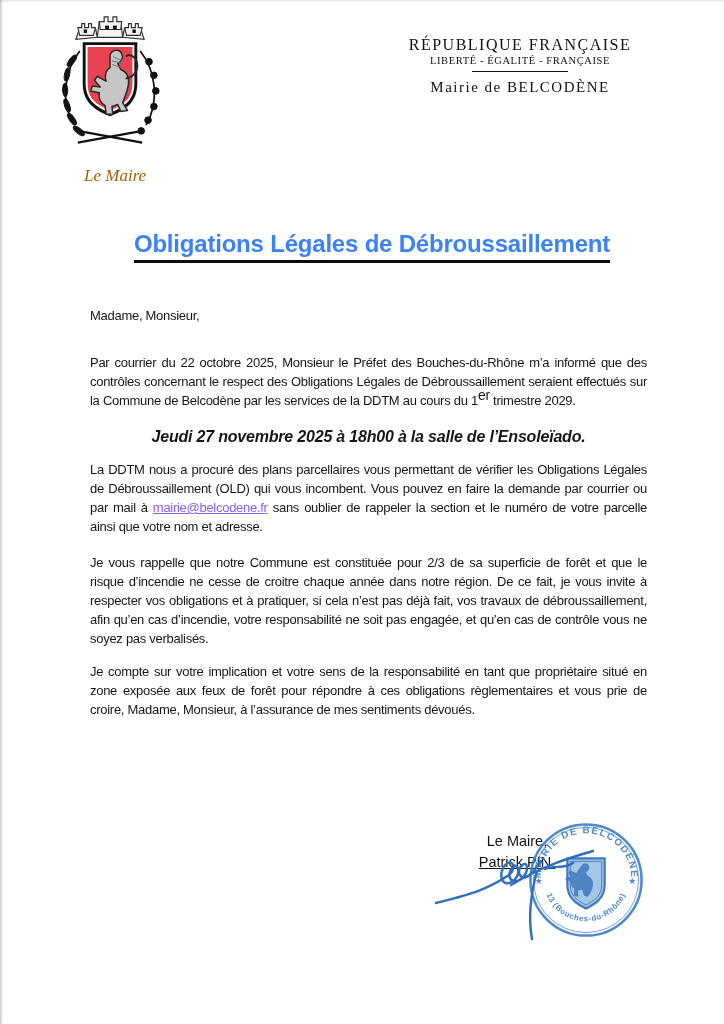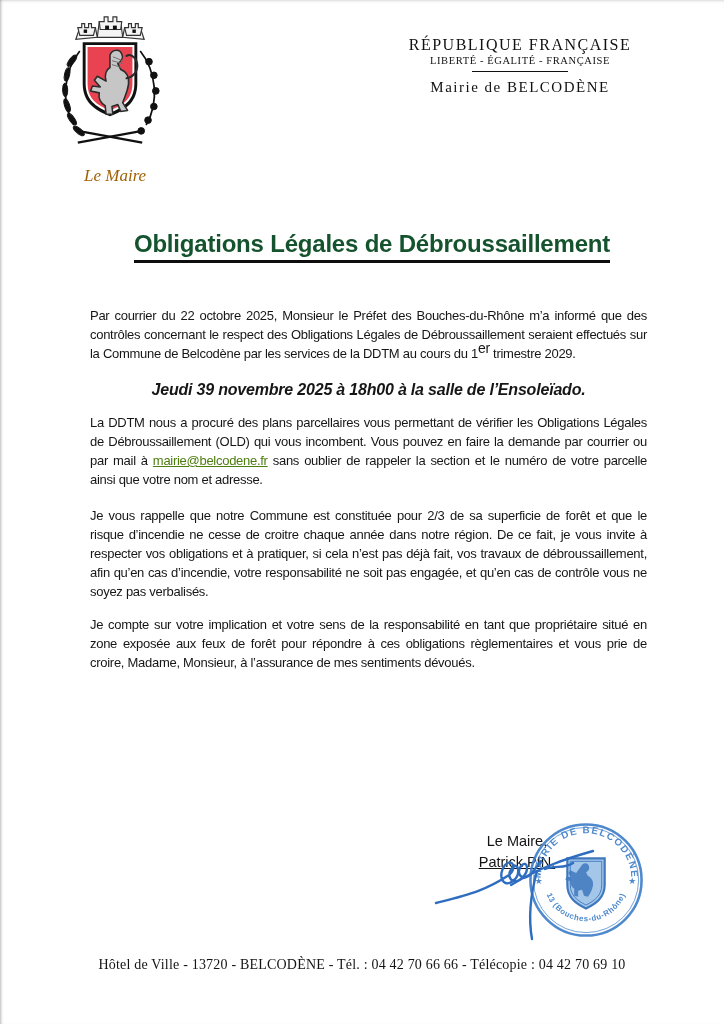--- a/index.html
+++ b/index.html
@@ -28,21 +28,21 @@
   }
   .republic .line1 { font-size:16px; letter-spacing:1.5px; }
   .republic .line2 { font-size:10.5px; letter-spacing:.6px; margin-top:1px; }
   .republic .rule  { width:96px; height:0; border-top:1.5px solid #111; margin:5px auto 7px auto; }
   .republic .line3 { font-size:15px; letter-spacing:1.5px; font-weight:600; font-weight:normal; }
 
   
   .title-wrap { position:absolute; top:230px; left:0; width:100%; text-align:center; }
   .title {
     display:inline-block;
-    font-size:24px; font-weight:bold; color:#14532d;
+    font-size:24px; font-weight:bold; color:#3b82f6;
     border-bottom:3px solid #0d0d0d; padding-bottom:2px;
     transform:translateX(10px);
     letter-spacing:-.2px;
   }
 
   
   .letter-body {
     position:absolute; left:90px; top:306px; width:557px;
     font-size:13px; line-height:19px; letter-spacing:-.28px;
     text-align:justify; color:#161616;
@@ -51,21 +51,21 @@
   .salutation { margin-bottom:28px !important; text-align:left; }
   .p1 { margin-bottom:17px !important; }
   .p2 { margin-bottom:13px !important; }
   .meeting {
     margin-bottom:14px !important;
     text-align:center; font-weight:bold; font-style:italic;
     font-size:16px; letter-spacing:-.2px;
   }
   .p3 { margin-bottom:17px !important; }
   .p4 { margin-bottom:14px !important; }
-  .email-link { color:#4d7c0f; text-decoration:underline; }
+  .email-link { color:#8b5cf6; text-decoration:underline; }
   sup { font-size:14px; vertical-align:super; line-height:0; }
 
   
   .signoff {
     position:absolute; left:450px; top:803px; width:134px;
     text-align:center; font-size:14.5px; line-height:21px; color:#141414;margin-top:28px;
   }
   .signoff .name { text-decoration:underline; }
   .stamp { position:absolute; left:527px; top:821px; width:118px; height:118px; opacity:.92; }
   .signature-svg { position:absolute; left:433px; top:831px; width:212px; height:115px; z-index:3; }
@@ -141,22 +141,23 @@
     <div class="line2">LIBERTÉ - ÉGALITÉ - FRANÇAISE</div>
     <div class="rule"></div>
     <div class="line3">Mairie de BELCODÈNE</div>
   </div>
 
   <div class="title-wrap">
     <span class="title">Obligations Légales de Débroussaillement</span>
   </div>
 
   <div class="letter-body">
+    <p class="salutation">Madame, Monsieur,</p>
     <p class="p1"><span>Par courrier du 22 octobre 2025, Monsieur le Préfet des Bouches-du-Rhône m’a informé que des contrôles concernant le respect des Obligations Légales de Débroussaillement seraient effectués sur la Commune de Belcodène par les services de la DDTM au cours du 1</span><sup>er</sup><span> trimestre 2029.</span></p>
-    <p class="meeting">Jeudi 39 novembre 2025 à 18h00 à la salle de l’Ensoleïado.</p>
+    <p class="meeting">Jeudi 27 novembre 2025 à 18h00 à la salle de l’Ensoleïado.</p>
     <p class="p3"><span>La DDTM nous a procuré des plans parcellaires vous permettant de vérifier les Obligations Légales de Débroussaillement (OLD) qui vous incombent. Vous pouvez en faire la demande par courrier ou par mail à </span><a class="email-link" href="#">mairie@belcodene.fr</a><span> sans oublier de rappeler la section et le numéro de votre parcelle ainsi que votre nom et adresse.</span></p>
     <p class="p4">Je vous rappelle que notre Commune est constituée pour 2/3 de sa superficie de forêt et que le risque d’incendie ne cesse de croitre chaque année dans notre région. De ce fait, je vous invite à respecter vos obligations et à pratiquer, si cela n’est pas déjà fait, vos travaux de débroussaillement, afin qu’en cas d’incendie, votre responsabilité ne soit pas engagée, et qu’en cas de contrôle vous ne soyez pas verbalisés.</p>
     <p class="p5">Je compte sur votre implication et votre sens de la responsabilité en tant que propriétaire situé en zone exposée aux feux de forêt pour répondre à ces obligations règlementaires et vous prie de croire, Madame, Monsieur, à l’assurance de mes sentiments dévoués.</p>
   </div>
 
   <div class="signoff">
     <div>Le Maire,</div>
     <div class="name">Patrick PIN.</div>
   </div>
 
@@ -184,15 +185,14 @@
 
   <svg class="signature-svg" viewBox="0 0 212 115" aria-hidden="true">
     <g fill="none" stroke="#2f6dc0" stroke-width="2.4" stroke-linecap="round">
       <path d="M3 72 C 34 64, 52 60, 76 44 C 84 38, 80 26, 72 34 C 64 44, 70 58, 80 50 C 88 44, 86 30, 79 37 C 72 46, 80 56, 90 46 C 96 40, 95 28, 88 35 C 82 43, 90 52, 99 42 L 108 30"></path>
       <path d="M104 40 C 98 62, 95 86, 99 108"></path>
       <path d="M78 54 C 108 36, 132 28, 160 20"></path>
       <path d="M112 38 C 122 34, 132 38, 140 32"></path>
     </g>
   </svg>
 
-  <div class="footer">Hôtel de Ville - 13720 - BELCODÈNE - Tél. : 04 42 70 66 66 - Télécopie : 04 42 70 69 10</div>
 
 </div>
 
 </body></html>

